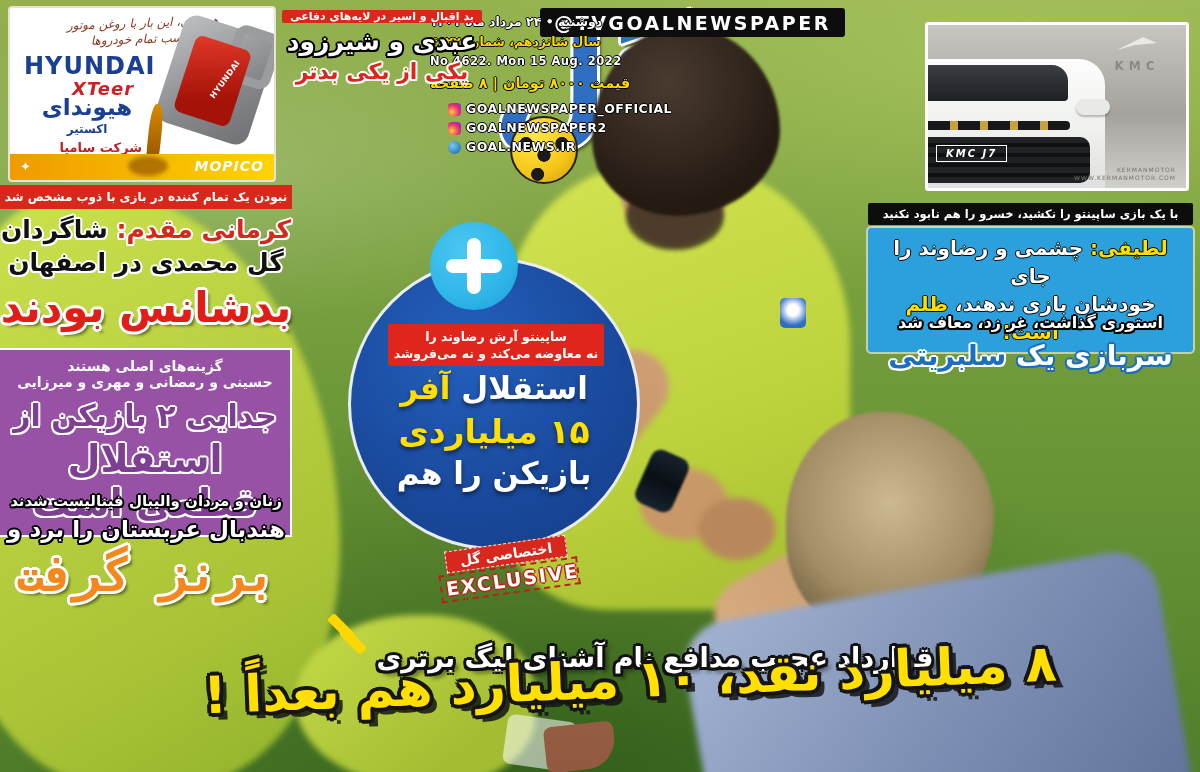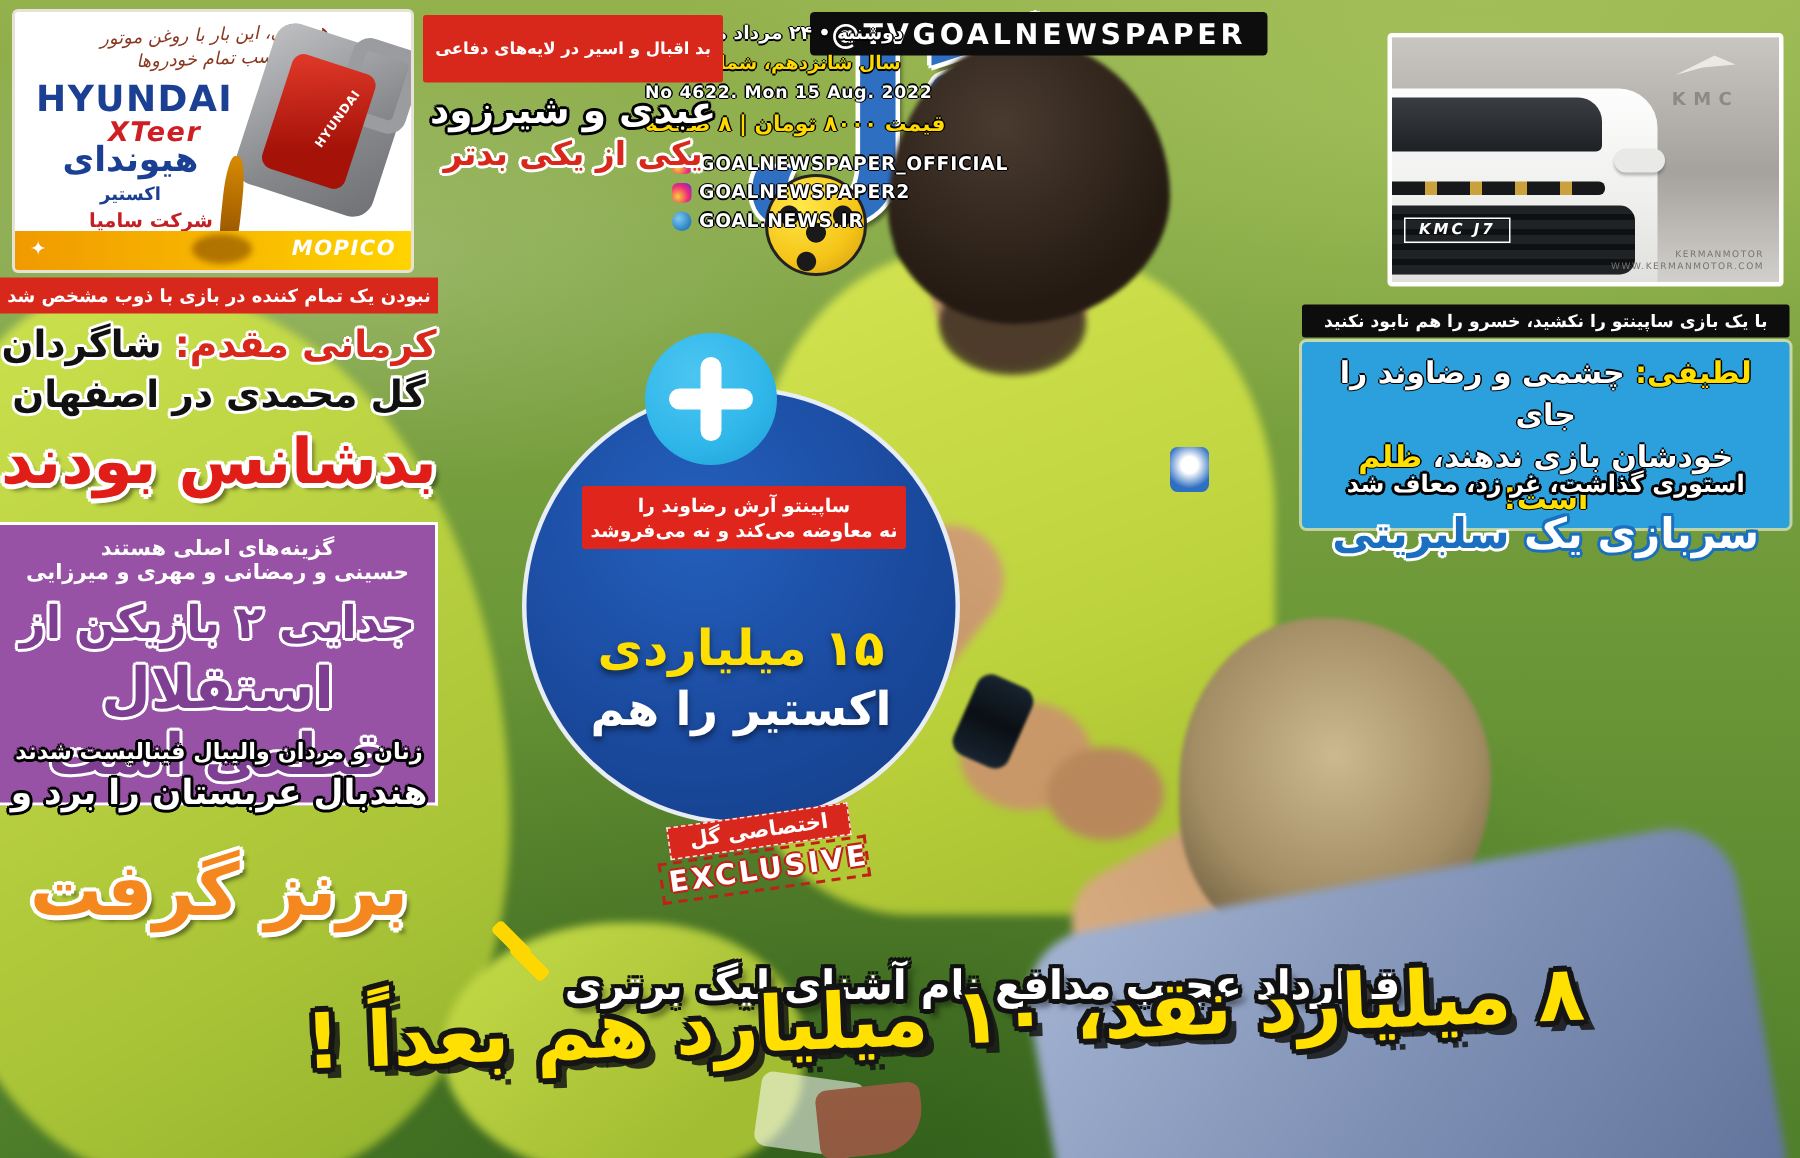--- a/index.html
+++ b/index.html
@@ -154,21 +154,21 @@
       </svg>
       <div class="b" style="color:#8d8a85;font-size:12px;letter-spacing:5px;margin-top:2px;">KMC</div>
     </div>
     <div style="position:absolute;right:10px;bottom:6px;text-align:right;color:#77736e;font-size:6px;letter-spacing:1px;line-height:8px;">
       <div>KERMANMOTOR</div>
       <div>WWW.KERMANMOTOR.COM</div>
     </div>
   </div>
 
   <div class="abs" style="left:282px;top:10px;width:200px;z-index:10;">
-    <div class="kickbar rtl c" style="font-size:11px;padding:16px 2px;border-radius:2px;">بد اقبال و اسیر در لایه‌های دفاعی</div>
+    <div class="kickbar rtl c" style="font-size:11px;padding:0 2px;border-radius:2px;">بد اقبال و اسیر در لایه‌های دفاعی</div>
     <div class="b rtl c ob2" style="margin-top:4px;color:#fff;font-size:25px;">عبدی و شیرزود</div>
     <div class="b rtl c ow2" style="margin-top:3px;color:#d8281c;font-size:22px;">یکی از یکی بدتر</div>
   </div>
 
   <div class="abs" style="left:0;top:185px;width:292px;z-index:10;">
     <div class="kickbar rtl c" style="font-size:12px;padding:5px 2px;">نبودن یک تمام کننده در بازی با ذوب مشخص شد</div>
     <div class="b rtl c" style="margin-top:6px;font-size:25px;">
       <span class="ow2" style="color:#d8281c;">کرمانی مقدم:</span>
       <span class="ow2" style="color:#111;">شاگردان</span>
     </div>
@@ -179,21 +179,21 @@
   <div class="abs" style="left:0;top:348px;width:290px;z-index:10;background:#9751a5;border:2px solid #fff;border-left:none;padding:6px 0 10px;">
     <div class="b rtl c" style="color:#fff;font-size:14px;margin-top:2px;">گزینه‌های اصلی هستند</div>
     <div class="b rtl c" style="color:#fff;font-size:14px;">حسینی و رمضانی و مهری و میرزایی</div>
     <div class="b rtl c ow2" style="margin-top:8px;color:#7e3f92;font-size:30px;">جدایی ۲ بازیکن از</div>
     <div class="b rtl c ow2" style="margin-top:4px;color:#7e3f92;font-size:38px;">استقلال قطعی است</div>
   </div>
 
   <div class="abs" style="left:0;top:492px;width:292px;z-index:10;">
     <div class="b rtl c ob2" style="color:#fff;font-size:15px;">زنان و مردان والیبال فینالیست شدند</div>
     <div class="b rtl c ob2" style="margin-top:6px;color:#fff;font-size:23px;">هندبال عربستان را برد و</div>
-    <div class="b rtl c ow3" style="margin-top:24px;color:#f5871f;font-size:48px;">برنز گرفت</div>
+    <div class="b rtl c ow3" style="margin-top:4px;color:#f5871f;font-size:48px;font-family:Liberation Mono, monospace;">برنز گرفت</div>
   </div>
 
   <div class="abs" style="left:868px;top:203px;width:325px;z-index:10;">
     <div class="rtl c b" style="background:#0d0d0d;color:#fff;font-size:11.5px;padding:4px 3px;border-radius:2px;">با یک بازی ساپینتو را نکشید، خسرو را هم نابود نکنید</div>
     <div class="rtl" style="margin-top:3px;background:#2ba0dc;border-radius:3px;padding:6px 8px;box-shadow:0 0 0 2px rgba(255,255,255,.55);">
       <div class="b c" style="font-size:20px;line-height:28px;">
         <span class="ob1" style="color:#ffdf00;">لطیفی:</span>
         <span class="ob1" style="color:#fff;">چشمی و رضاوند را جای</span>
         <br>
         <span class="ob1" style="color:#fff;">خودشان بازی ندهند،</span>
@@ -217,22 +217,26 @@
     <div style="position:absolute;left:82px;top:0;width:88px;height:88px;border-radius:50%;
                 background:radial-gradient(circle at 38% 32%, #4cc6f2, #2fb6e9 60%, #1d9cd4);">
       <div style="position:absolute;left:37px;top:16px;width:14px;height:56px;background:#fff;border-radius:7px;"></div>
       <div style="position:absolute;left:16px;top:37px;width:56px;height:14px;background:#fff;border-radius:7px;"></div>
     </div>
     <div class="rtl c b" style="position:absolute;left:40px;top:102px;width:212px;background:#e0261c;color:#fff;
                 font-size:12.5px;line-height:17px;padding:4px 2px;border-radius:2px;">
       <div>ساپینتو آرش رضاوند را</div>
       <div>نه معاوضه می‌کند و نه می‌فروشد</div>
     </div>
+    <div class="b rtl c" style="position:absolute;left:0;top:148px;width:292px;font-size:31px;text-shadow:0 3px 4px rgba(0,0,0,.5);">
+      <span style="color:#fff;">استقلال</span>
+      <span style="color:#ffdf00;">آفر</span>
+    </div>
     <div class="b rtl c" style="position:absolute;left:0;top:190px;width:292px;color:#ffdf00;font-size:33px;text-shadow:0 3px 4px rgba(0,0,0,.5);">۱۵ میلیاردی</div>
-    <div class="b rtl c" style="position:absolute;left:0;top:233px;width:292px;color:#fff;font-size:31px;text-shadow:0 3px 4px rgba(0,0,0,.5);">اکستیر را هم</div>
+    <div class="b rtl c" style="position:absolute;left:0;top:233px;width:292px;color:#fff;font-size:31px;text-shadow:0 3px 4px rgba(0,0,0,.5);">بازیکن را هم</div>
   </div>
 
   <div class="abs" style="left:438px;top:543px;width:140px;z-index:12;transform:rotate(-8deg);text-align:center;">
     <div class="b rtl" style="display:inline-block;background:#d8281e;color:#fff;font-size:14px;padding:2px 14px;border:1px dashed rgba(255,255,255,.9);">اختصاصی گل</div>
     <div class="b" style="margin-top:1px;border:2px dashed #c02018;color:#fff;font-size:19px;letter-spacing:2px;padding:1px 4px;
                 text-shadow:1.5px 0 0 #c02018,-1.5px 0 0 #c02018,0 1.5px 0 #c02018,0 -1.5px 0 #c02018;">EXCLUSIVE</div>
   </div>
 
   <div class="abs b rtl c ob3" style="left:255px;top:602px;width:800px;z-index:13;color:#fff;font-size:27px;">قرارداد عجیب مدافع نام آشنای لیگ برتری</div>
 

